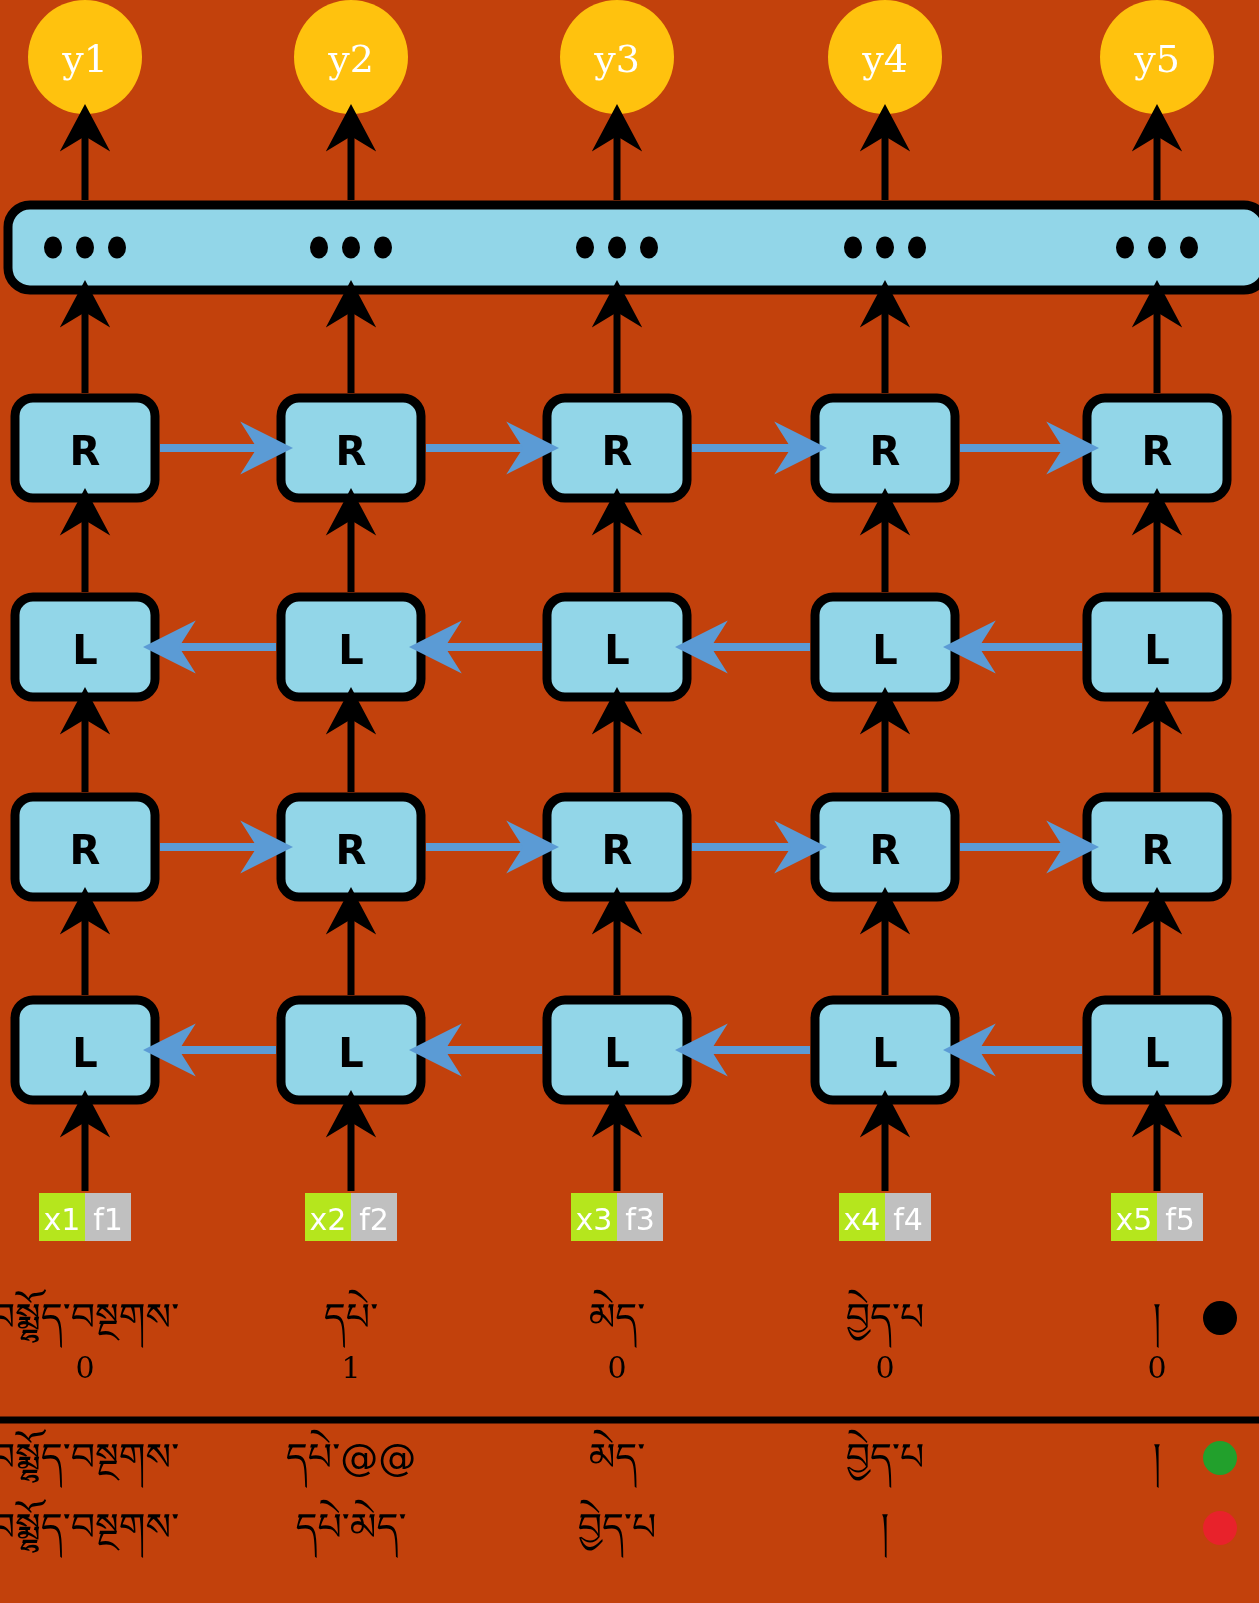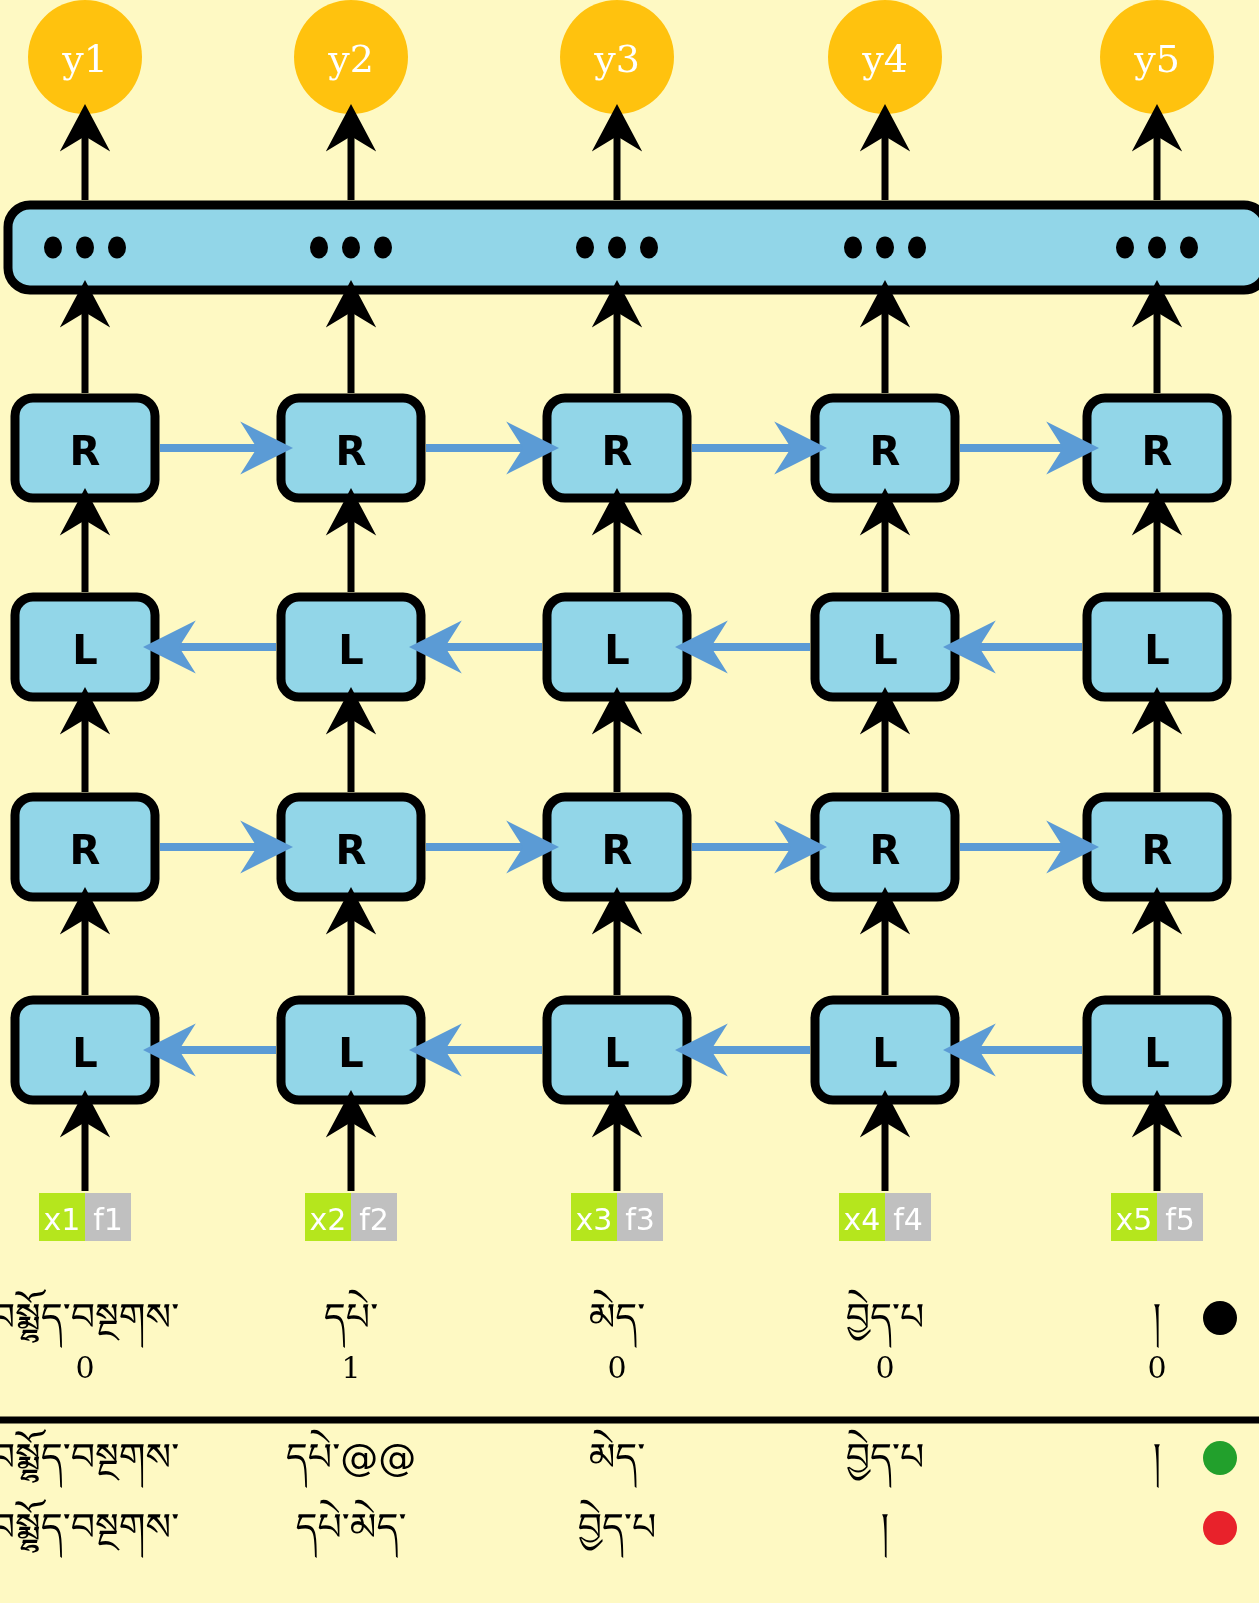--- a/index.html
+++ b/index.html
@@ -8,21 +8,21 @@
     background: #ffffff;
   }
   body {
     font-family: "DejaVu Sans", sans-serif;
   }
   #stage {
     position: relative;
     width: 1259px;
     height: 1603px;
     overflow: hidden;
-    background: #fef9c3;
+    background: #c2410c;
   }
   #svg-layer {
     position: absolute;
     left: 0; top: 0;
     width: 1259px;
     height: 1603px;
   }
   .node-text {
     font-family: "DejaVu Sans", sans-serif;
     font-weight: bold;

